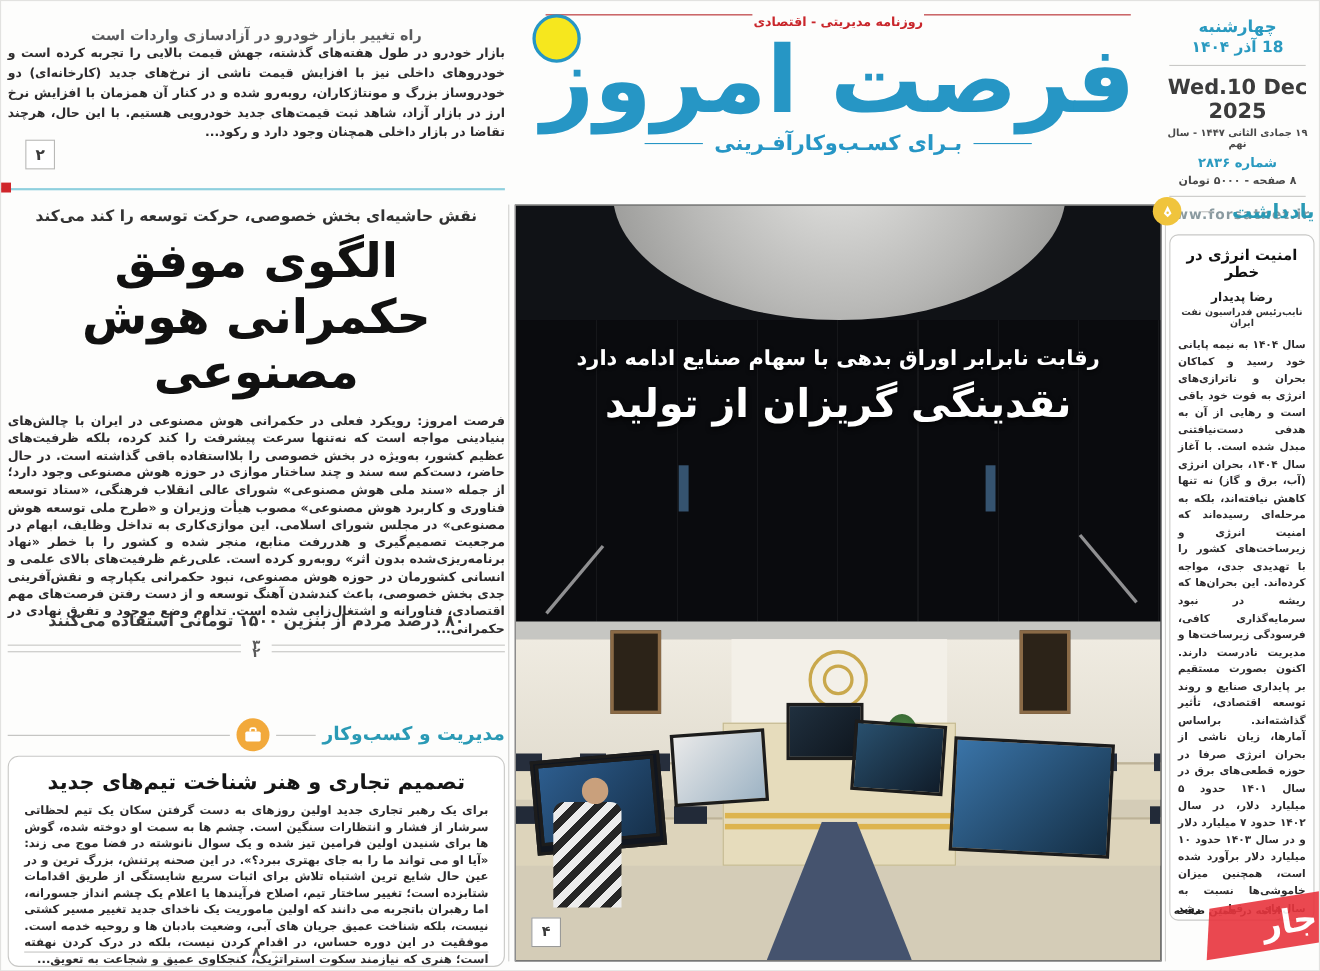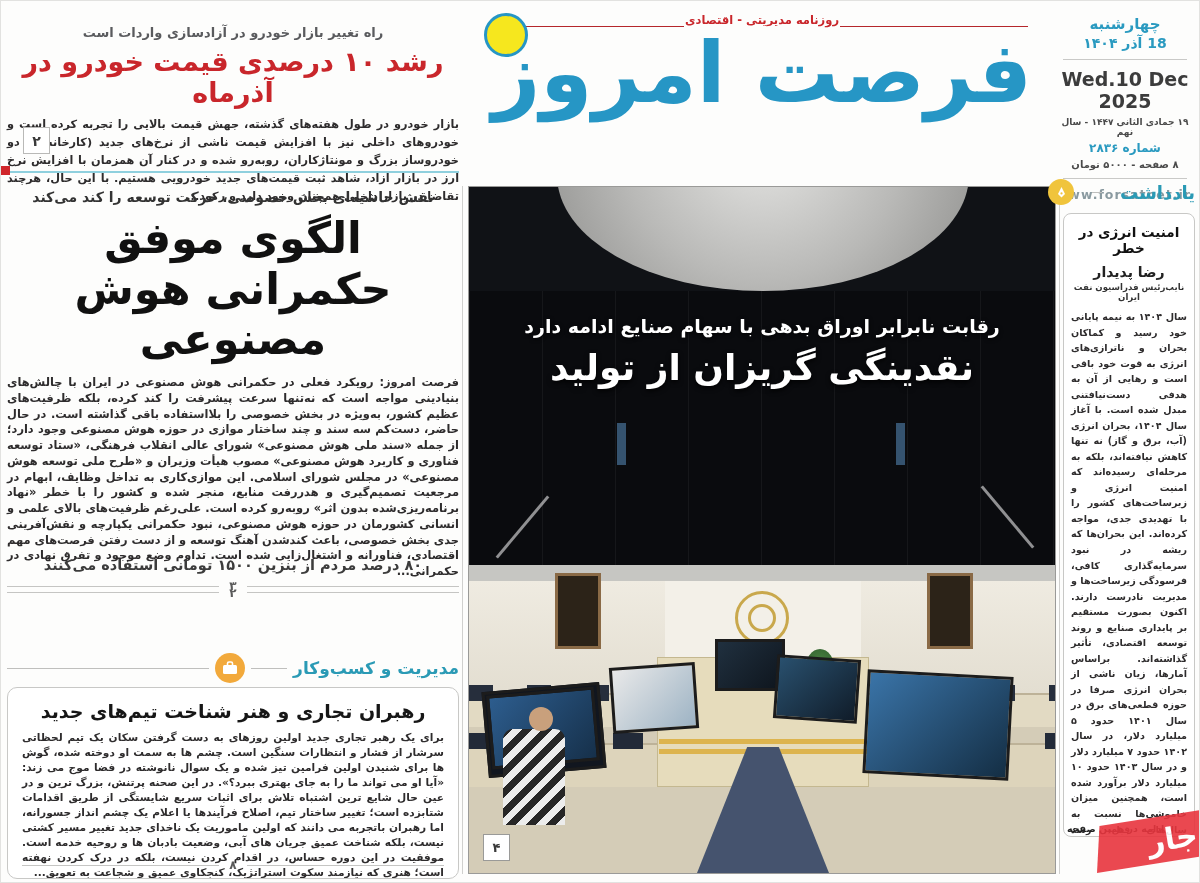--- a/index.html
+++ b/index.html
@@ -16,21 +16,21 @@
   .dateblock .fa-day { color:#2a9ac0; font-weight:bold; font-size:15px; }
   .dateblock .fa-date { color:#2a9ac0; font-weight:bold; font-size:14px; margin-top:2px; }
   .dateblock hr { border:none; border-top:1px solid #c9c9c7; margin:8px 4px; }
   .dateblock .en-date { font-size:19px; color:#3c3c3c; font-weight:bold; }
   .dateblock .hijri { font-size:9px; color:#4a4a4a; margin-top:5px; font-weight:bold; }
   .dateblock .issue { font-size:12px; color:#2a9ac0; font-weight:bold; margin-top:4px; }
   .dateblock .pages { font-size:10px; color:#4a4a4a; margin-top:4px; font-weight:bold; }
   .dateblock .site { font-size:12.5px; color:#8a9aa0; letter-spacing:1px; font-weight:bold; }
 
   .logoblock { top:0; left:465px; width:592px; height:178px; text-align:center; }
-  .tagline-row { display:flex; align-items:flex-end; gap:1px; margin:12px 30px 0 30px; }
+  .tagline-row { display:flex; align-items:flex-start; gap:1px; margin:12px 30px 0 30px; }
   .tagline-row .rule { flex:1; border-top:1.5px solid #b5272b; }
   .tagline { color:#c9262b; font-size:11.5px; font-weight:bold; white-space:nowrap; }
   .logotype {
     color:#2696c5; font-weight:bold; font-size:84px; line-height:1.05;
     margin-top:2px; letter-spacing:-2px;
   }
   .logo-dot { top:12px; left:18px; width:44px; height:44px; border-radius:50%;
     background:#f6e71e; border:3px solid #2696c5; }
   .subtitle-row { display:flex; align-items:center; gap:10px; margin:2px 120px 0 120px; }
   .subtitle-row .rule { flex:1; border-top:1.5px solid #2696c5; }
@@ -117,21 +117,21 @@
     border:1px solid #9a9a98; color:#3a3a3a; font-size:13px; font-weight:bold;
     display:flex; align-items:center; justify-content:center; }
 
   
   .noteheader { top:178px; left:1062px; width:132px; display:flex; align-items:center; gap:18px; }
   .noteheader .rule { flex:1; border-top:1px solid #bfbfbd; }
   .noteheader .label { color:#2a9ab5; font-size:18px; font-weight:bold; white-space:nowrap; }
   .notebox { top:212px; left:1062px; width:132px; height:624px; border:1px solid #c8c8c6;
     border-radius:8px; background:#fff; padding:10px 7px 18px 7px; overflow:hidden; }
   .notebox h3 { text-align:center; font-size:13.5px; color:#111; margin-bottom:8px; }
-  .notebox .author { text-align:center; font-size:14px; font-weight:bold; color:#222; }
+  .notebox .author { text-align:center; font-size:11px; font-weight:bold; color:#222; }
   .notebox .role { text-align:center; font-size:8.6px; font-weight:bold; color:#333; margin:2px 0 7px 0; }
   .notebox .body { font-size:9.6px; line-height:1.62; text-align:justify; color:#2e2c2d; font-weight:bold; }
   .note-cont { position:absolute; left:1066px; top:822px; width:124px; text-align:left;
     font-size:9.5px; font-weight:bold; color:#222; z-index:3; }
 
   
   .jar { position:absolute; left:1096px; top:826px; width:150px; height:46px; background:#e8353e;
     opacity:.9; transform:rotate(-9deg) skewX(-12deg); transform-origin:left bottom; z-index:5;
     display:flex; align-items:center; justify-content:center; }
   .jar span { color:#fff; font-size:30px; font-weight:bold; transform:skewX(12deg); letter-spacing:2px; }
@@ -154,25 +154,29 @@
 </div>
 
 <div class="abs logoblock">
   <div class="tagline-row">
     <span class="rule"></span>
     <span class="tagline">روزنامه مدیریتی - اقتصادی</span>
     <span class="rule"></span>
   </div>
   <div class="logotype">فرصت امروز</div>
   <div class="abs logo-dot"></div>
+  <div class="subtitle-row">
+    <span class="rule"></span>
+    <span class="subtitle">بـرای کسـب‌وکارآفـرینی</span>
+    <span class="rule"></span>
+  </div>
 </div>
 
 <div class="abs topstory">
   <div class="kicker">راه تغییر بازار خودرو در آزادسازی واردات است</div>
-  <h1>رشد ۱۰ درصدی قیمت خودرو در آذرماه</h1>
   <div class="body">بازار خودرو در طول هفته‌های گذشته، جهش قیمت بالایی را تجربه کرده است و خودروهای داخلی نیز با افزایش قیمت ناشی از نرخ‌های جدید (کارخانه‌ای) دو خودروساز بزرگ و مونتاژکاران، روبه‌رو شده و در کنار آن همزمان با افزایش نرخ ارز در بازار آزاد، شاهد ثبت قیمت‌های جدید خودرویی هستیم. با این حال، هرچند تقاضا در بازار داخلی همچنان وجود دارد و رکود...</div>
   <div class="abs badge2">۲</div>
 </div>
 <div class="abs teal-div"></div>
 <div class="abs red-chip"></div>
 
 <div class="abs vsep" style="left:461px;"></div>
 <div class="abs vsep" style="left:1058px;"></div>
 
 <div class="abs leadstory">
@@ -200,21 +204,21 @@
   <span class="rule" style="flex:0 0 36px;"></span>
   <span class="icon-circle icon-orange">
     <svg class="glyph" width="16" height="14" viewBox="0 0 16 14">
         <rect x="1" y="4" width="14" height="9" rx="1.5" fill="#fff"></rect>
         <path d="M5.5 4V2.5A1.5 1.5 0 0 1 7 1h2a1.5 1.5 0 0 1 1.5 1.5V4" fill="none" stroke="#fff" stroke-width="1.6"></path>
       </svg>
   </span>
   <span class="rule"></span>
 </div>
 <div class="abs bizbox">
-  <h2>رهبران تجاری و هنر شناخت تیم‌های جدید</h2>
+  <h2>تصمیم تجاری و هنر شناخت تیم‌های جدید</h2>
   <div class="body">برای یک رهبر تجاری جدید اولین روزهای به دست گرفتن سکان یک تیم لحظاتی سرشار از فشار و انتظارات سنگین است. چشم ها به سمت او دوخته شده، گوش ها برای شنیدن اولین فرامین تیز شده و یک سوال نانوشته در فضا موج می زند: «آیا او می تواند ما را به جای بهتری ببرد؟». در این صحنه پرتنش، بزرگ ترین و در عین حال شایع ترین اشتباه تلاش برای اثبات سریع شایستگی از طریق اقدامات شتابزده است؛ تغییر ساختار تیم، اصلاح فرآیندها یا اعلام یک چشم انداز جسورانه، اما رهبران باتجربه می دانند که اولین ماموریت یک ناخدای جدید تغییر مسیر کشتی نیست، بلکه شناخت عمیق جریان های آبی، وضعیت بادبان ها و روحیه خدمه است. موفقیت در این دوره حساس، در اقدام کردن نیست، بلکه در درک کردن نهفته است؛ هنری که نیازمند سکوت استراتژیک، کنجکاوی عمیق و شجاعت به تعویق...</div>
   <div class="pager">
     <span class="rule"></span>
     <span class="num">۸</span>
     <span class="rule"></span>
   </div>
 </div>
 
 <div class="abs photo">
   <div class="ph-dome"></div>

